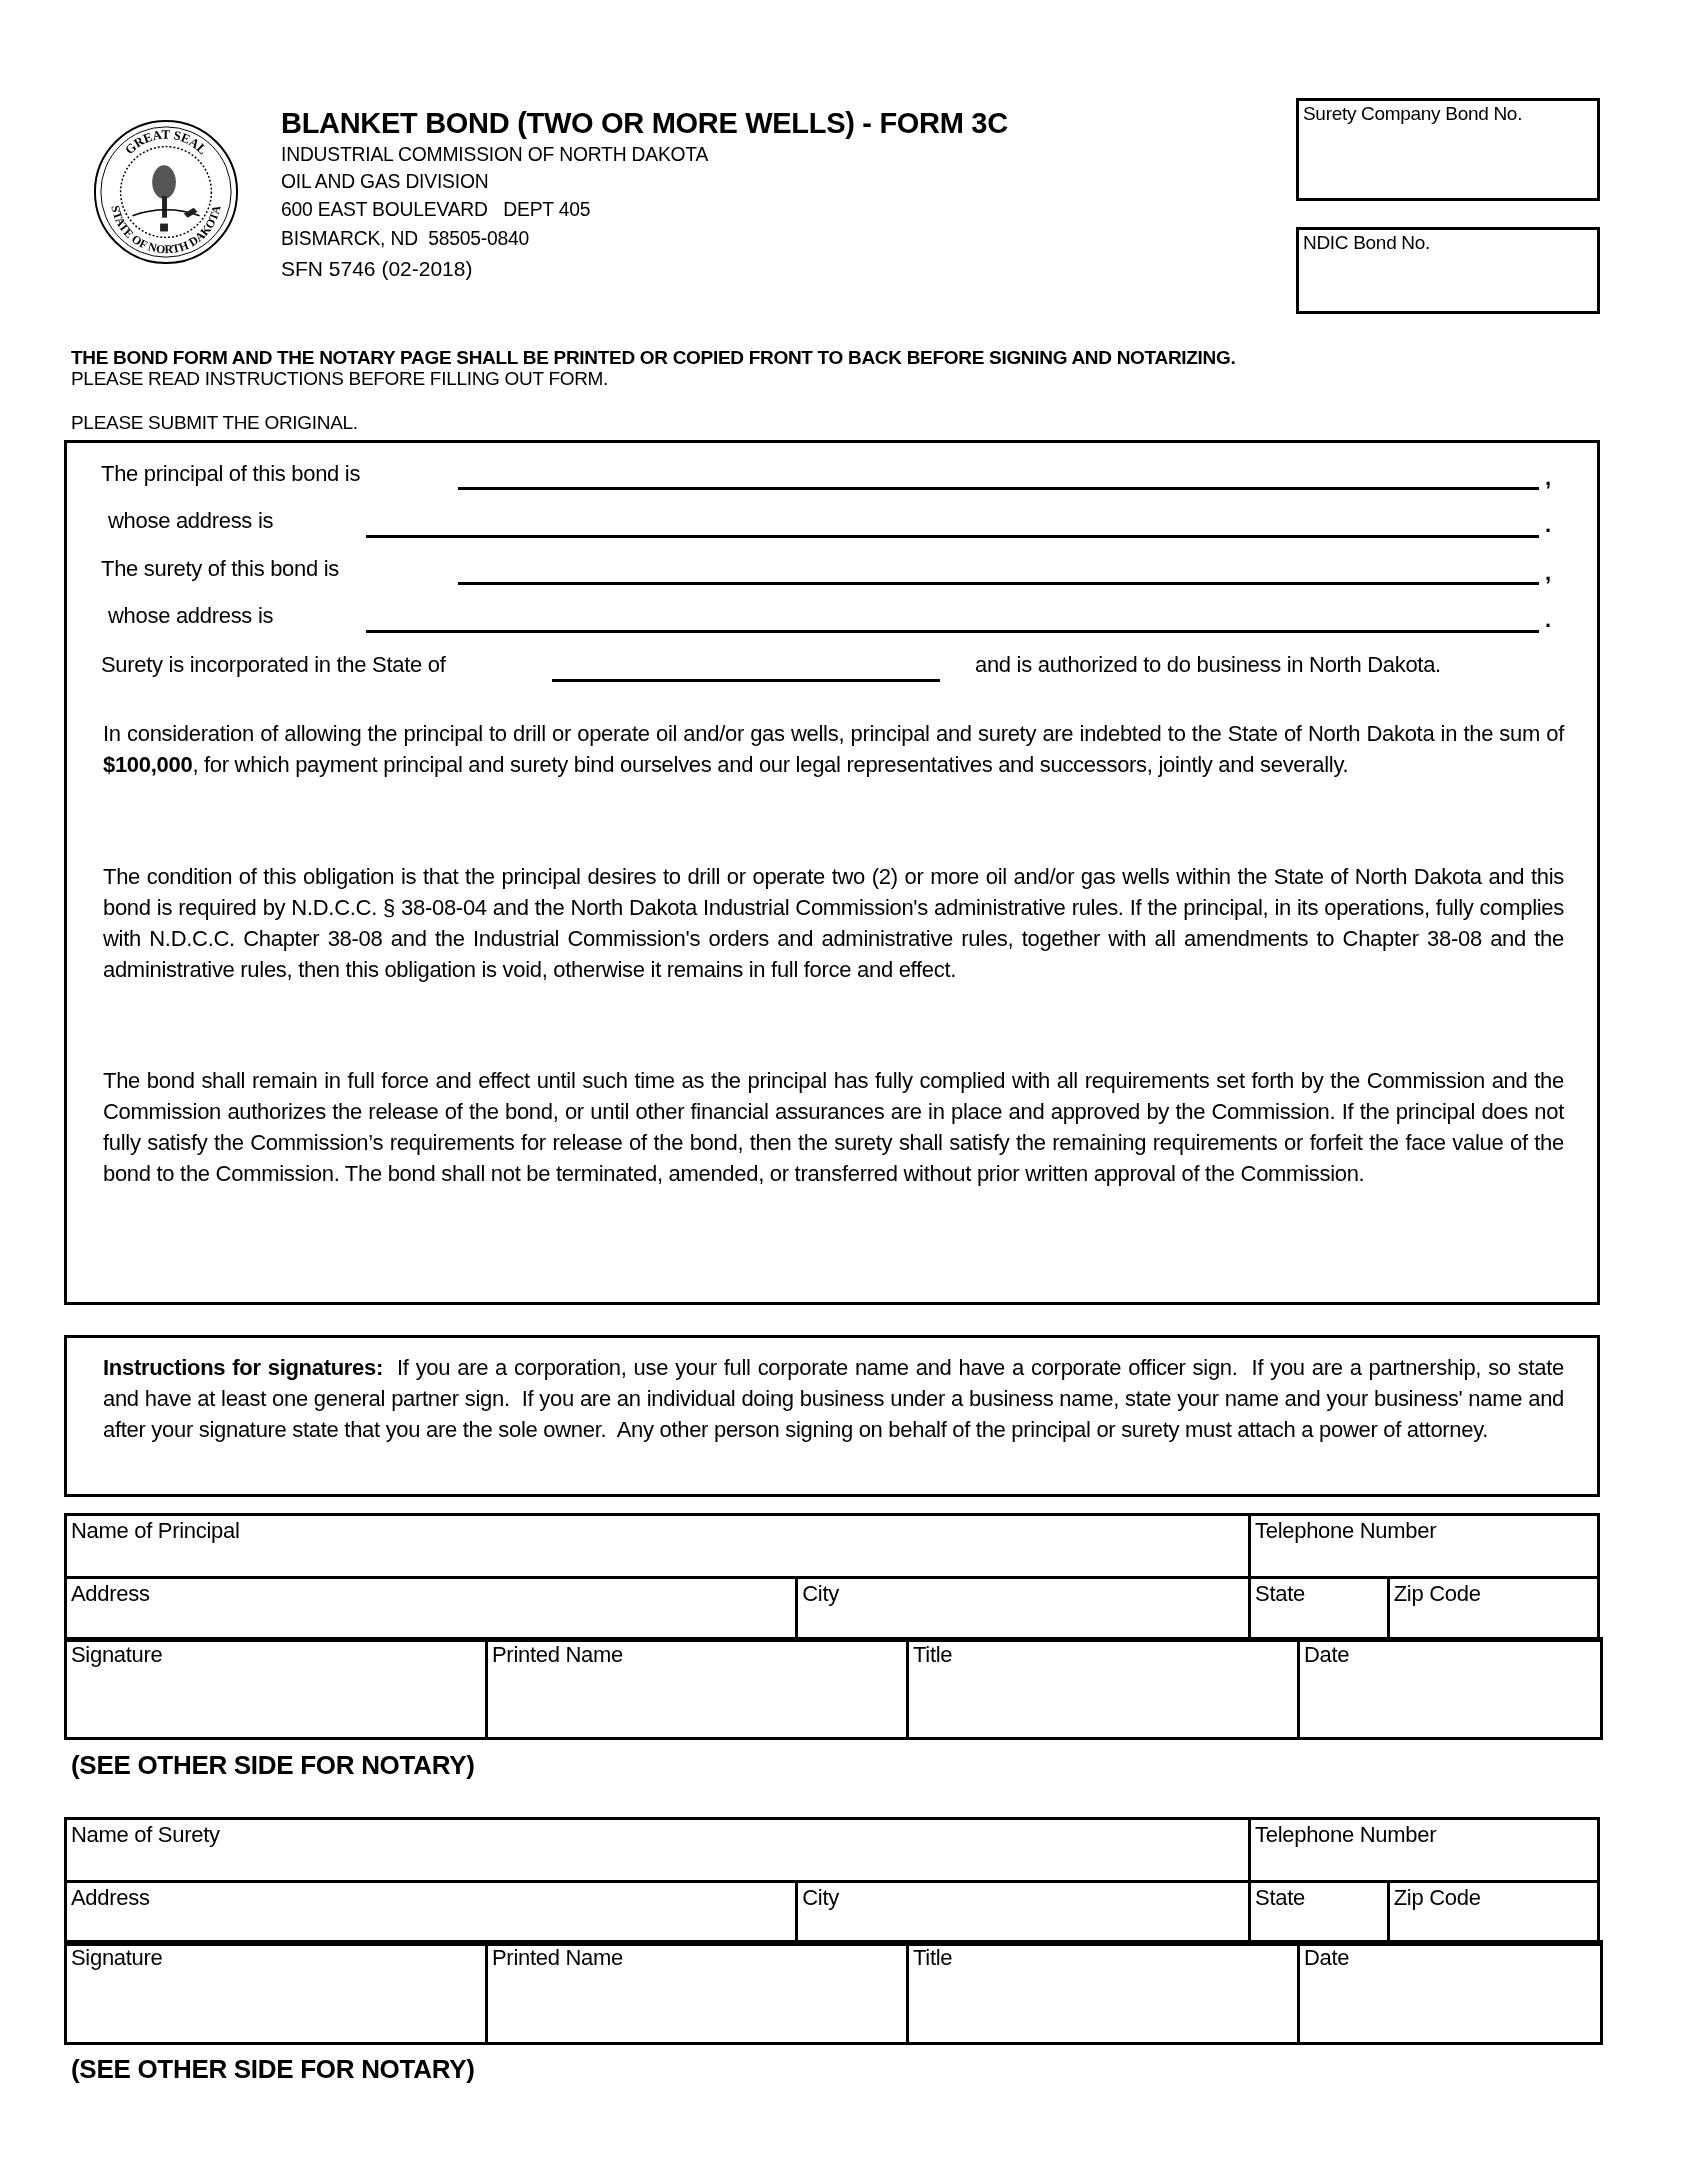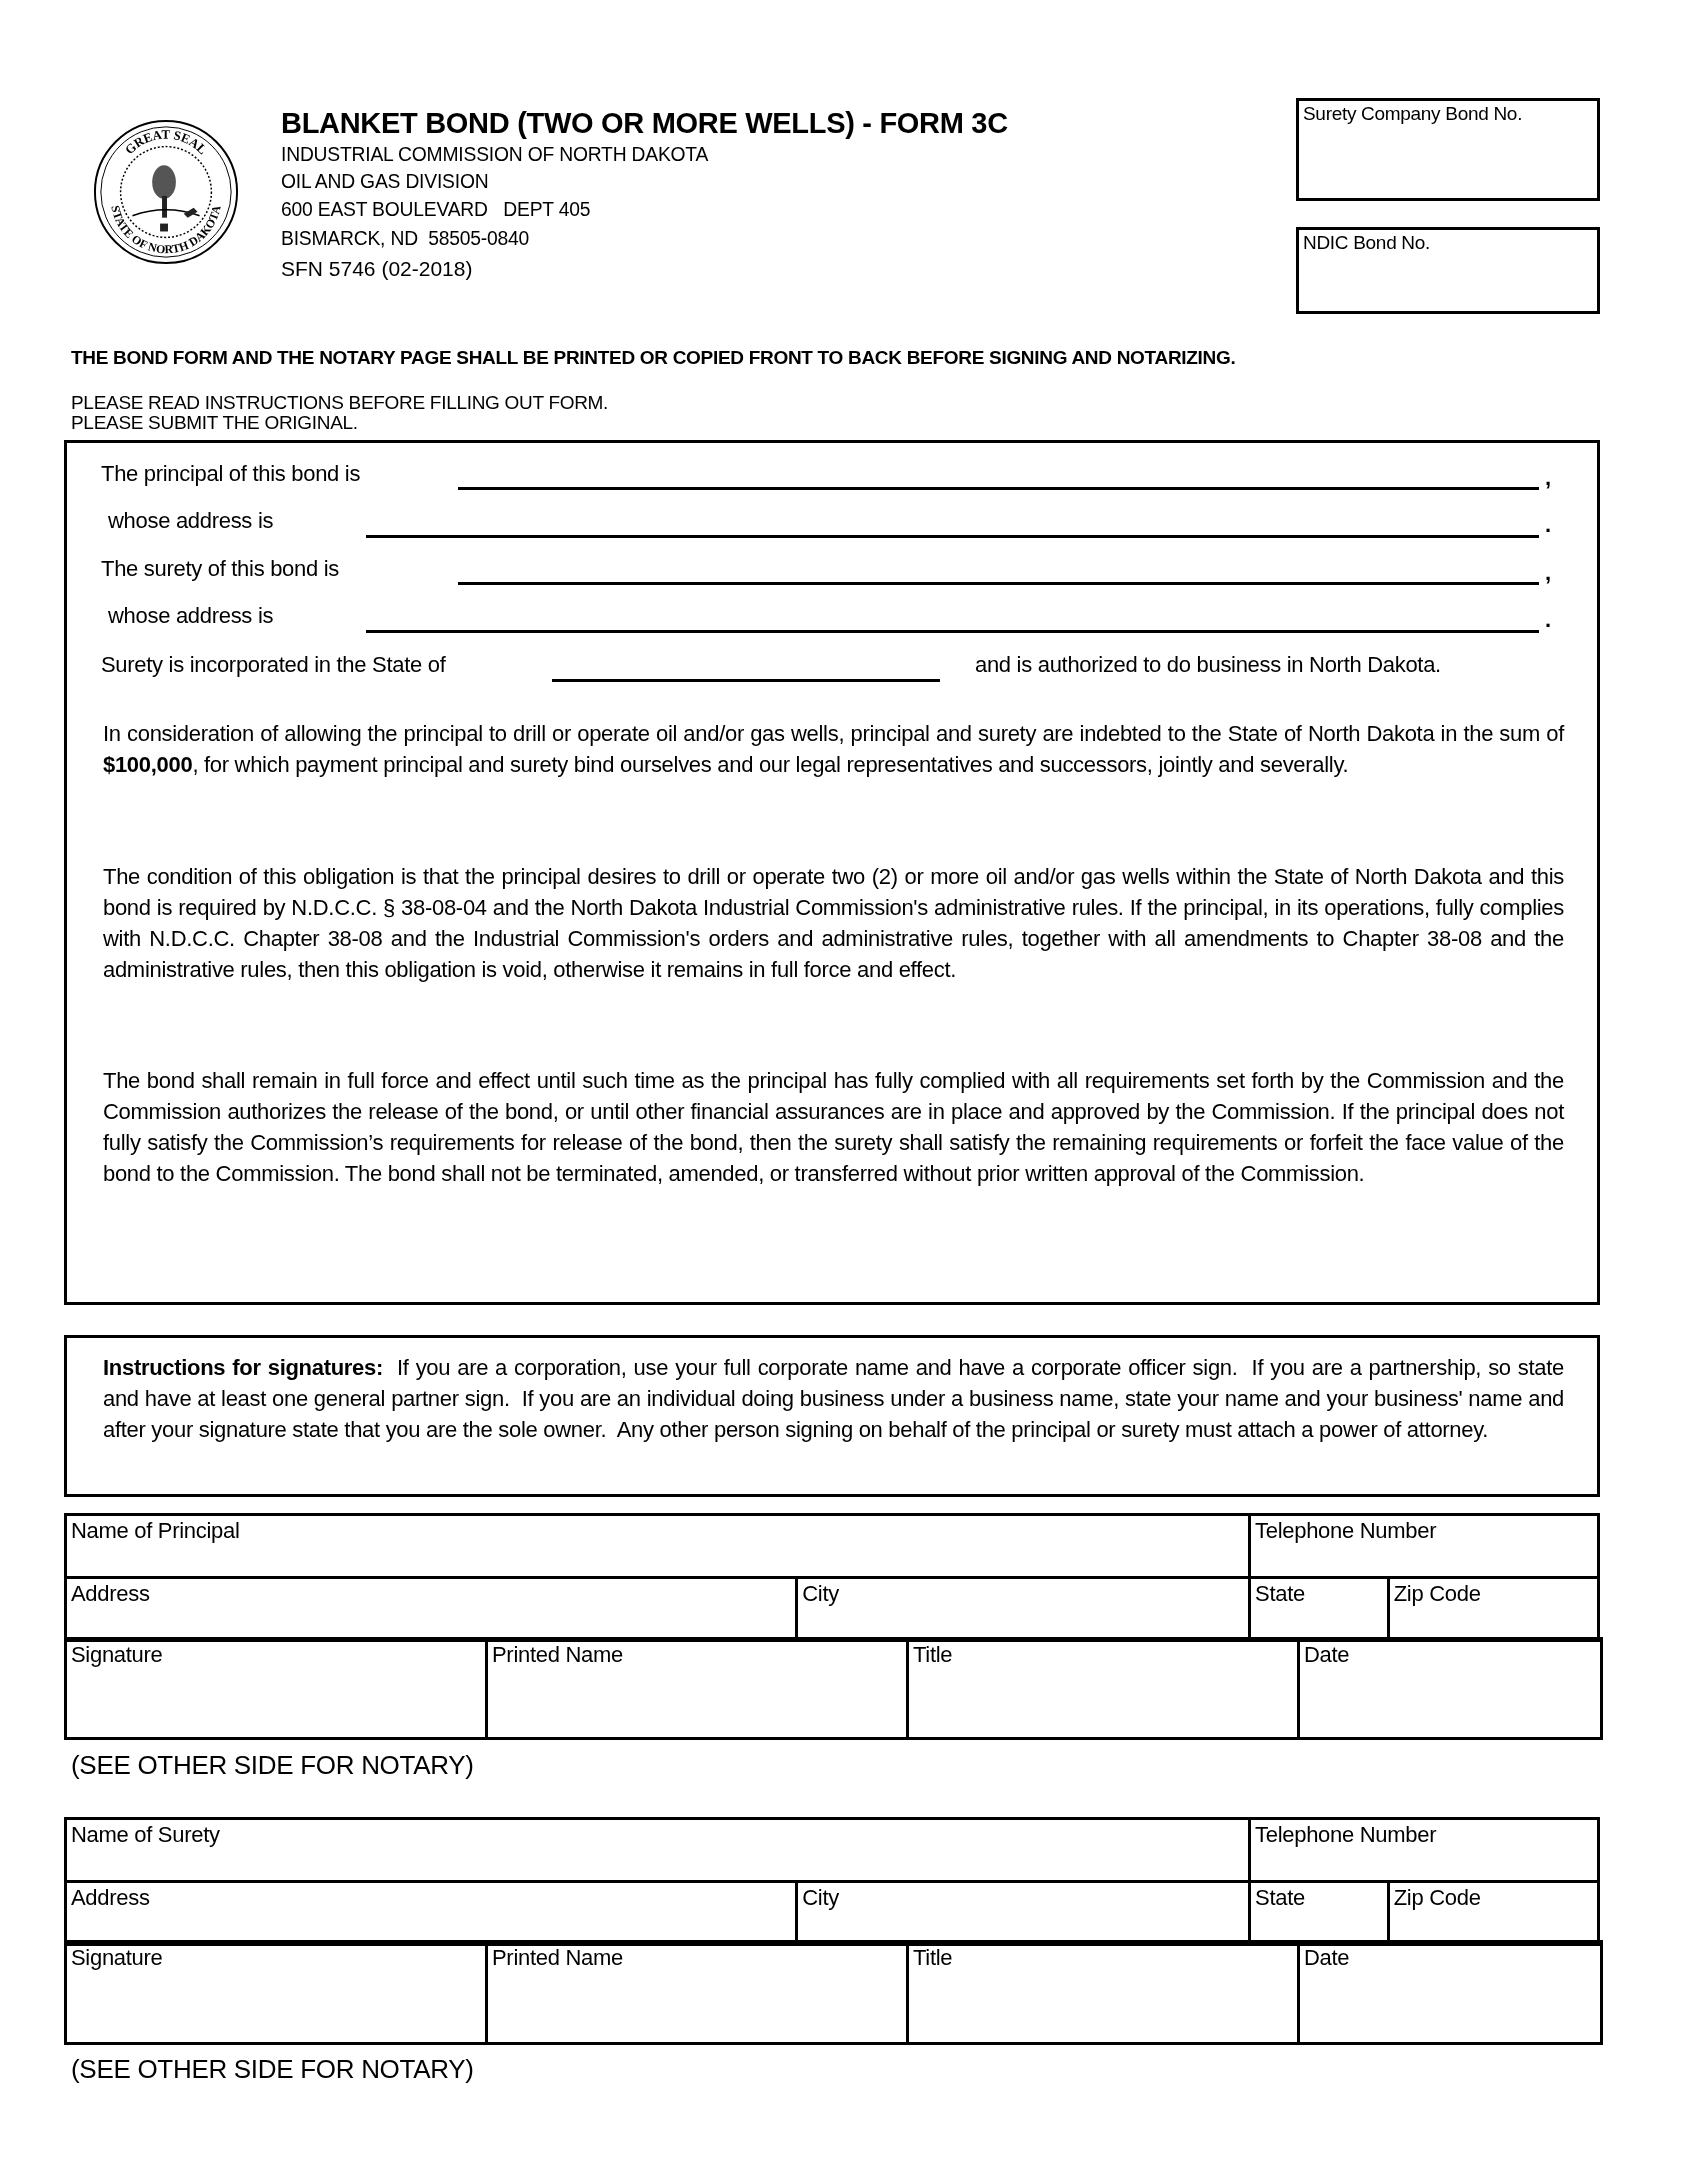--- a/index.html
+++ b/index.html
@@ -14,21 +14,21 @@
   .notice{left:71px;font-size:19px;letter-spacing:-0.3px;}
   .notice.b{font-weight:bold;}
   .mainbox{left:64px;top:440px;width:1536px;height:865px;border:3px solid #000;box-sizing:border-box;}
   .fl{position:absolute;font-size:22px;letter-spacing:-0.3px;}
   .line{position:absolute;border-bottom:3px solid #000;height:0;}
   .punct{position:absolute;font-size:22px;font-weight:bold;}
   .para{position:absolute;left:36px;width:1461px;font-size:22px;line-height:31px;text-align:justify;letter-spacing:-0.3px;}
   .instrbox{left:64px;top:1335px;width:1536px;height:162px;border:3px solid #000;box-sizing:border-box;}
   table.sig{position:absolute;left:64px;width:1536px;border-collapse:collapse;table-layout:fixed;}
   table.sig td{border:3px solid #000;vertical-align:top;padding:2px 4px;font-size:22px;letter-spacing:-0.3px;box-sizing:border-box;}
-  .seeother{left:71px;font-size:26px;letter-spacing:-0.3px;}
+  .seeother{left:71px;font-size:26px;letter-spacing:-0.3px;font-weight:bold;}
 </style>
 </head>
 <body>
 
 <div class="abs seal">
   <svg width="150" height="150" viewBox="0 0 152 152">
     <circle cx="76" cy="76" r="72" fill="none" stroke="#000" stroke-width="2"></circle>
     <circle cx="76" cy="76" r="66" fill="none" stroke="#000" stroke-width="1"></circle>
     <circle cx="76" cy="76" r="46" fill="none" stroke="#000" stroke-width="1.5" stroke-dasharray="2 2"></circle>
     <path id="arcTop" d="M 28 70 A 48 48 0 0 1 124 70" fill="none"></path>
@@ -51,21 +51,21 @@
 <div class="abs sfn" style="top:257px">SFN 5746 (02-2018)</div>
 
 <div class="abs topbox" style="left:1296px;top:98px;width:304px;height:103px">
   <span class="lbl">Surety Company Bond No.</span>
 </div>
 <div class="abs topbox" style="left:1296px;top:227px;width:304px;height:87px">
   <span class="lbl">NDIC Bond No.</span>
 </div>
 
 <div class="abs notice b" style="top:347px">THE BOND FORM AND THE NOTARY PAGE SHALL BE PRINTED OR COPIED FRONT TO BACK BEFORE SIGNING AND NOTARIZING.</div>
-<div class="abs notice" style="top:392px">PLEASE READ INSTRUCTIONS BEFORE FILLING OUT FORM.</div>
+<div class="abs notice" style="top:368px">PLEASE READ INSTRUCTIONS BEFORE FILLING OUT FORM.</div>
 <div class="abs notice" style="top:412px">PLEASE SUBMIT THE ORIGINAL.</div>
 
 <div class="abs mainbox">
   <span class="fl" style="left:34px;top:18px">The principal of this bond is</span>
   <div class="line" style="left:391px;top:44px;width:1081px"></div>
   <span class="punct" style="left:1478px;top:22px">,</span>
 
   <span class="fl" style="left:41px;top:65px">whose address is</span>
   <div class="line" style="left:299px;top:92px;width:1173px"></div>
   <span class="punct" style="left:1478px;top:69px">.</span>

